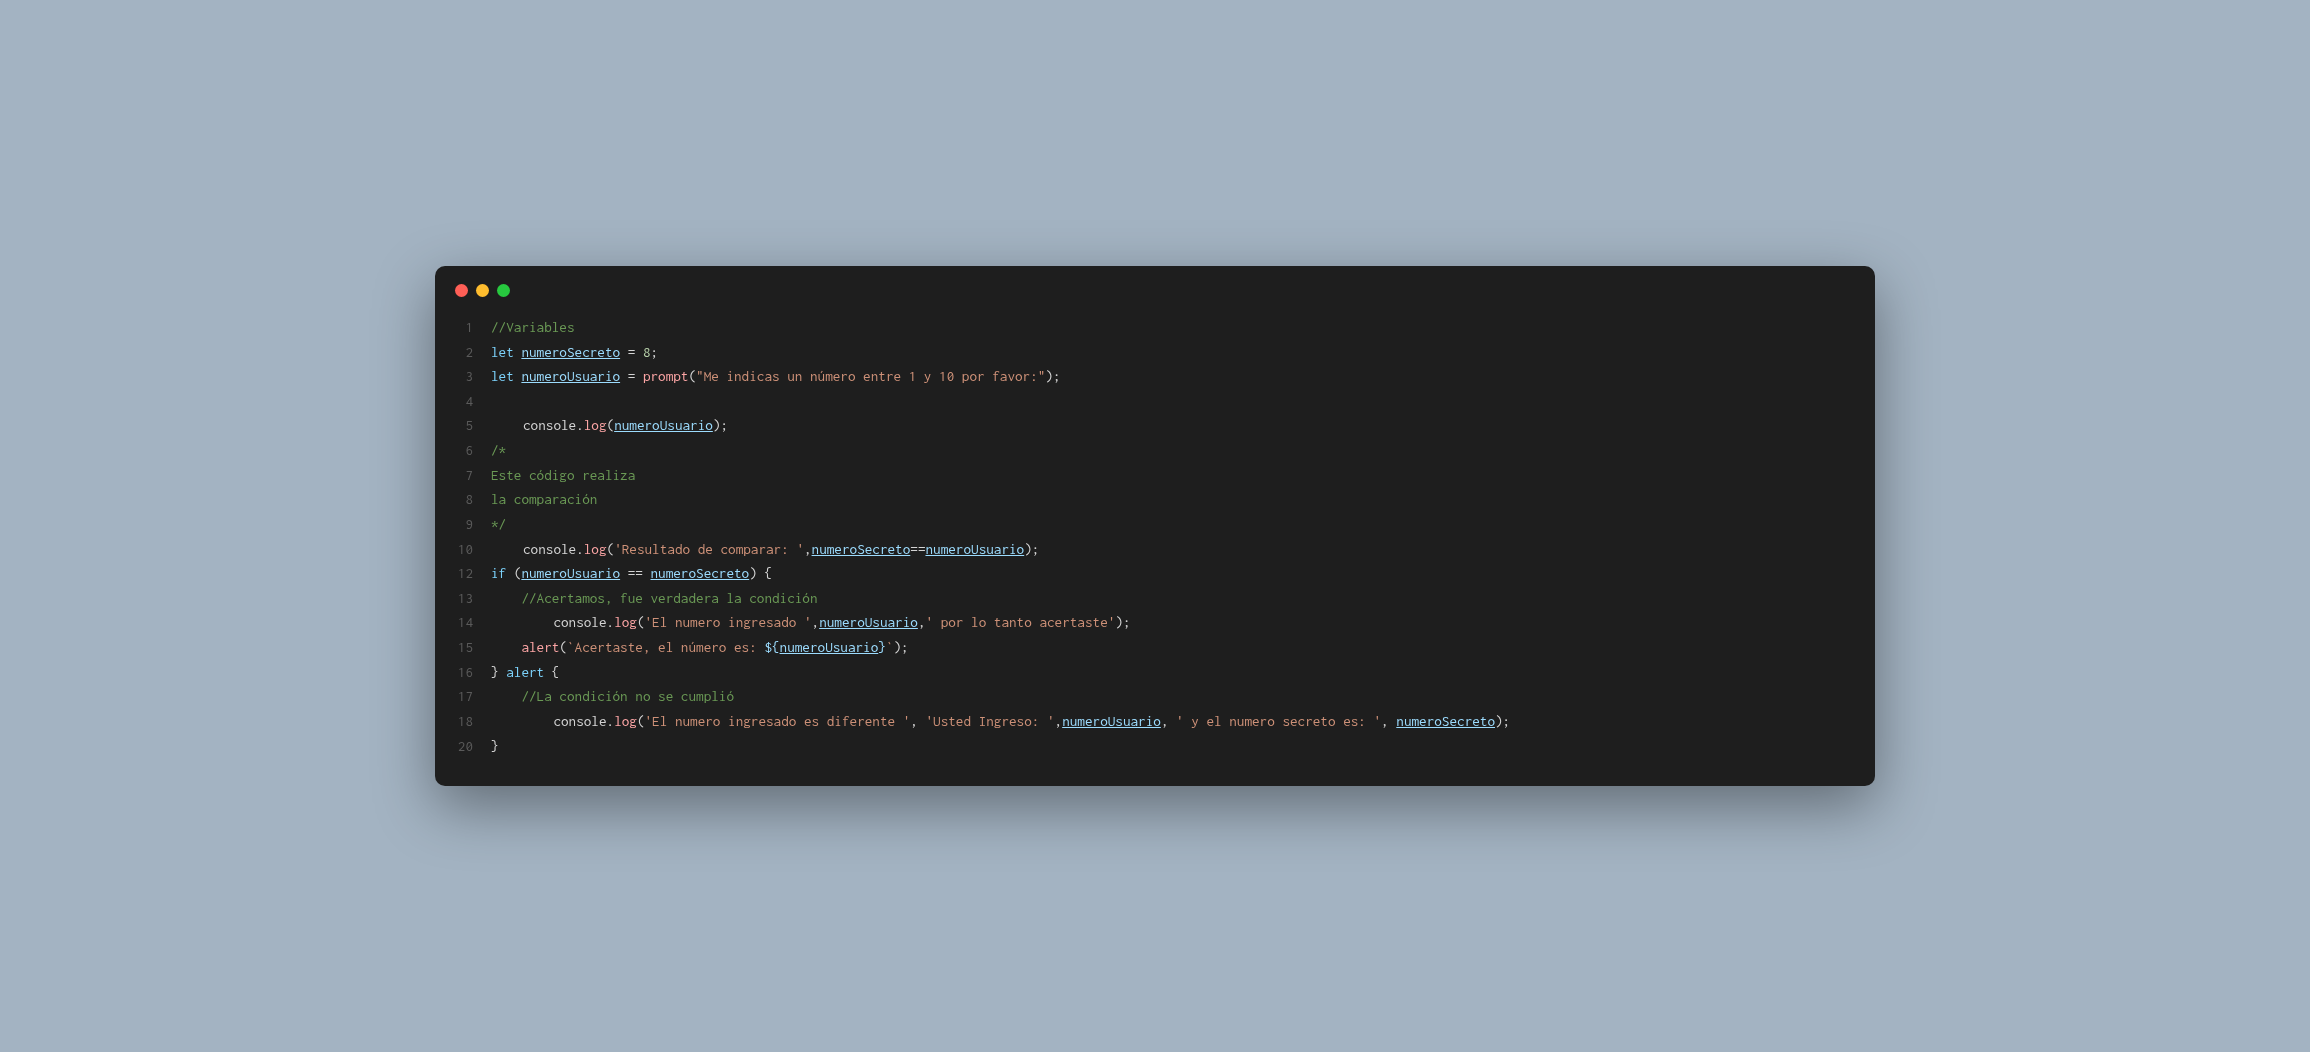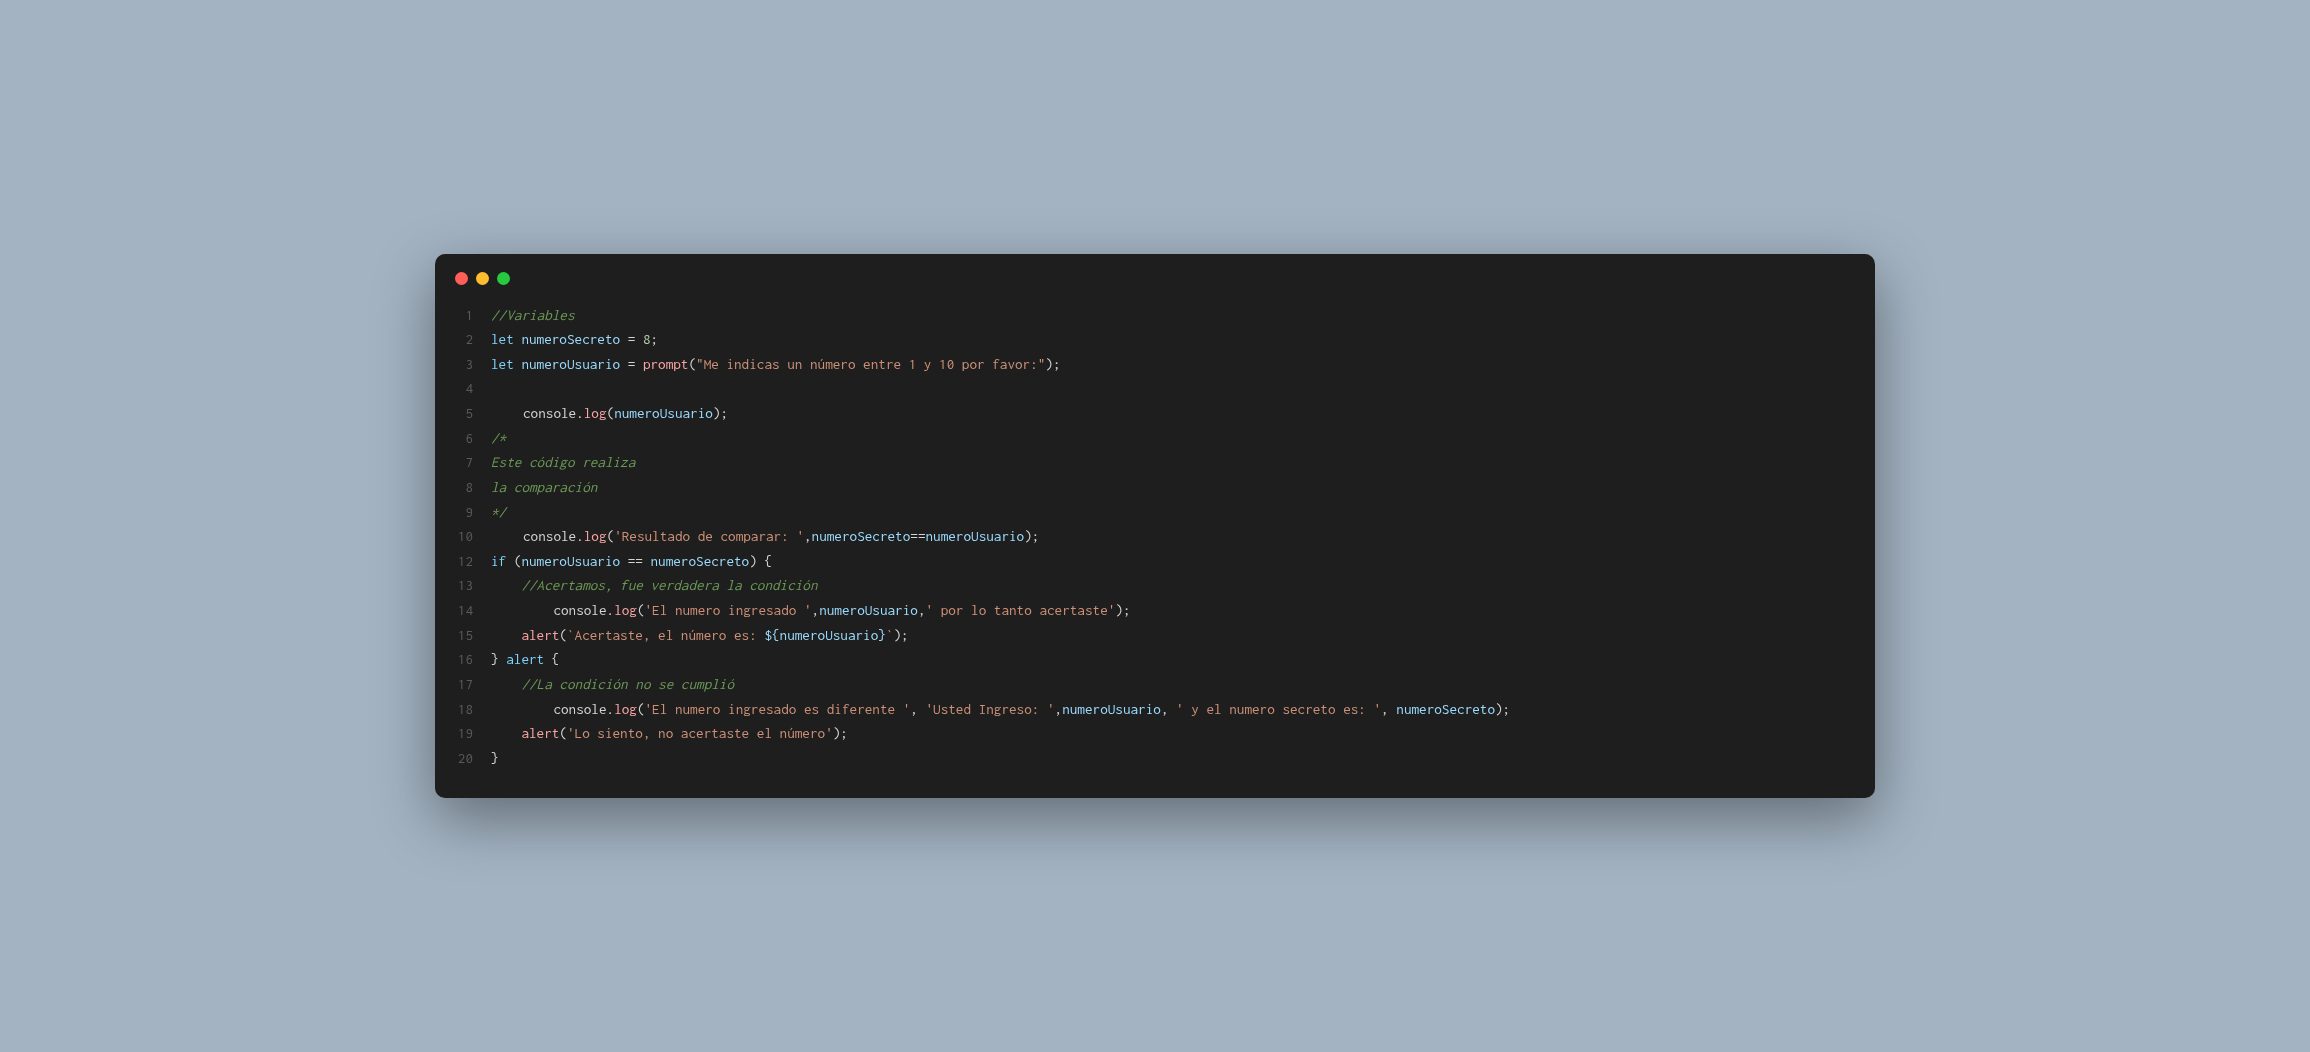--- a/index.html
+++ b/index.html
@@ -50,23 +50,23 @@
       text-align: right;
       color: #5a5a5a;
       padding-right: 18px;
       user-select: none;
       flex-shrink: 0;
     }
     .code {
       white-space: pre;
       color: #d4d4d4;
     }
-    .tok-comment { color: #6a9955; font-style: italic; }
+    .tok-comment { color: #6a9955; }
     .tok-keyword { color: #7dd3fc; }
-    .tok-variable { color: #9cdcfe; }
+    .tok-variable { color: #9cdcfe; text-decoration: underline; }
     .tok-operator { color: #d4d4d4; }
     .tok-number { color: #b5cea8; }
     .tok-function { color: #fca5a5; }
     .tok-string { color: #ce9178; }
     .tok-punct { color: #d4d4d4; }
     .tok-template { color: #9cdcfe; }
     .tok-paren { color: #d4d4d4; }
     .tok-object { color: #d4d4d4; margin-left: 32px; }
   </style>
 </head>
@@ -141,21 +141,17 @@
       </div>
       <div class="line">
         <div class="gutter">17</div>
         <div class="code"><span class="tok-punct">    </span><span class="tok-comment">//La condición no se cumplió</span></div>
       </div>
       <div class="line">
         <div class="gutter">18</div>
         <div class="code"><span class="tok-punct">    </span><span class="tok-object">console</span><span class="tok-punct">.</span><span class="tok-function">log</span><span class="tok-paren">(</span><span class="tok-string">'El numero ingresado es diferente '</span><span class="tok-punct">, </span><span class="tok-string">'Usted Ingreso: '</span><span class="tok-punct">,</span><span class="tok-variable">numeroUsuario</span><span class="tok-punct">, </span><span class="tok-string">' y el numero secreto es: '</span><span class="tok-punct">, </span><span class="tok-variable">numeroSecreto</span><span class="tok-paren">)</span><span class="tok-punct">;</span></div>
       </div>
       <div class="line">
-        <div class="gutter">19</div>
-        <div class="code"><span class="tok-punct">    </span><span class="tok-function">alert</span><span class="tok-paren">(</span><span class="tok-string">'Lo siento, no acertaste el número'</span><span class="tok-paren">)</span><span class="tok-punct">;</span></div>
-      </div>
-      <div class="line">
         <div class="gutter">20</div>
         <div class="code"><span class="tok-punct">}</span></div>
       </div>
     </div>
 </div>
 
 </body></html>

